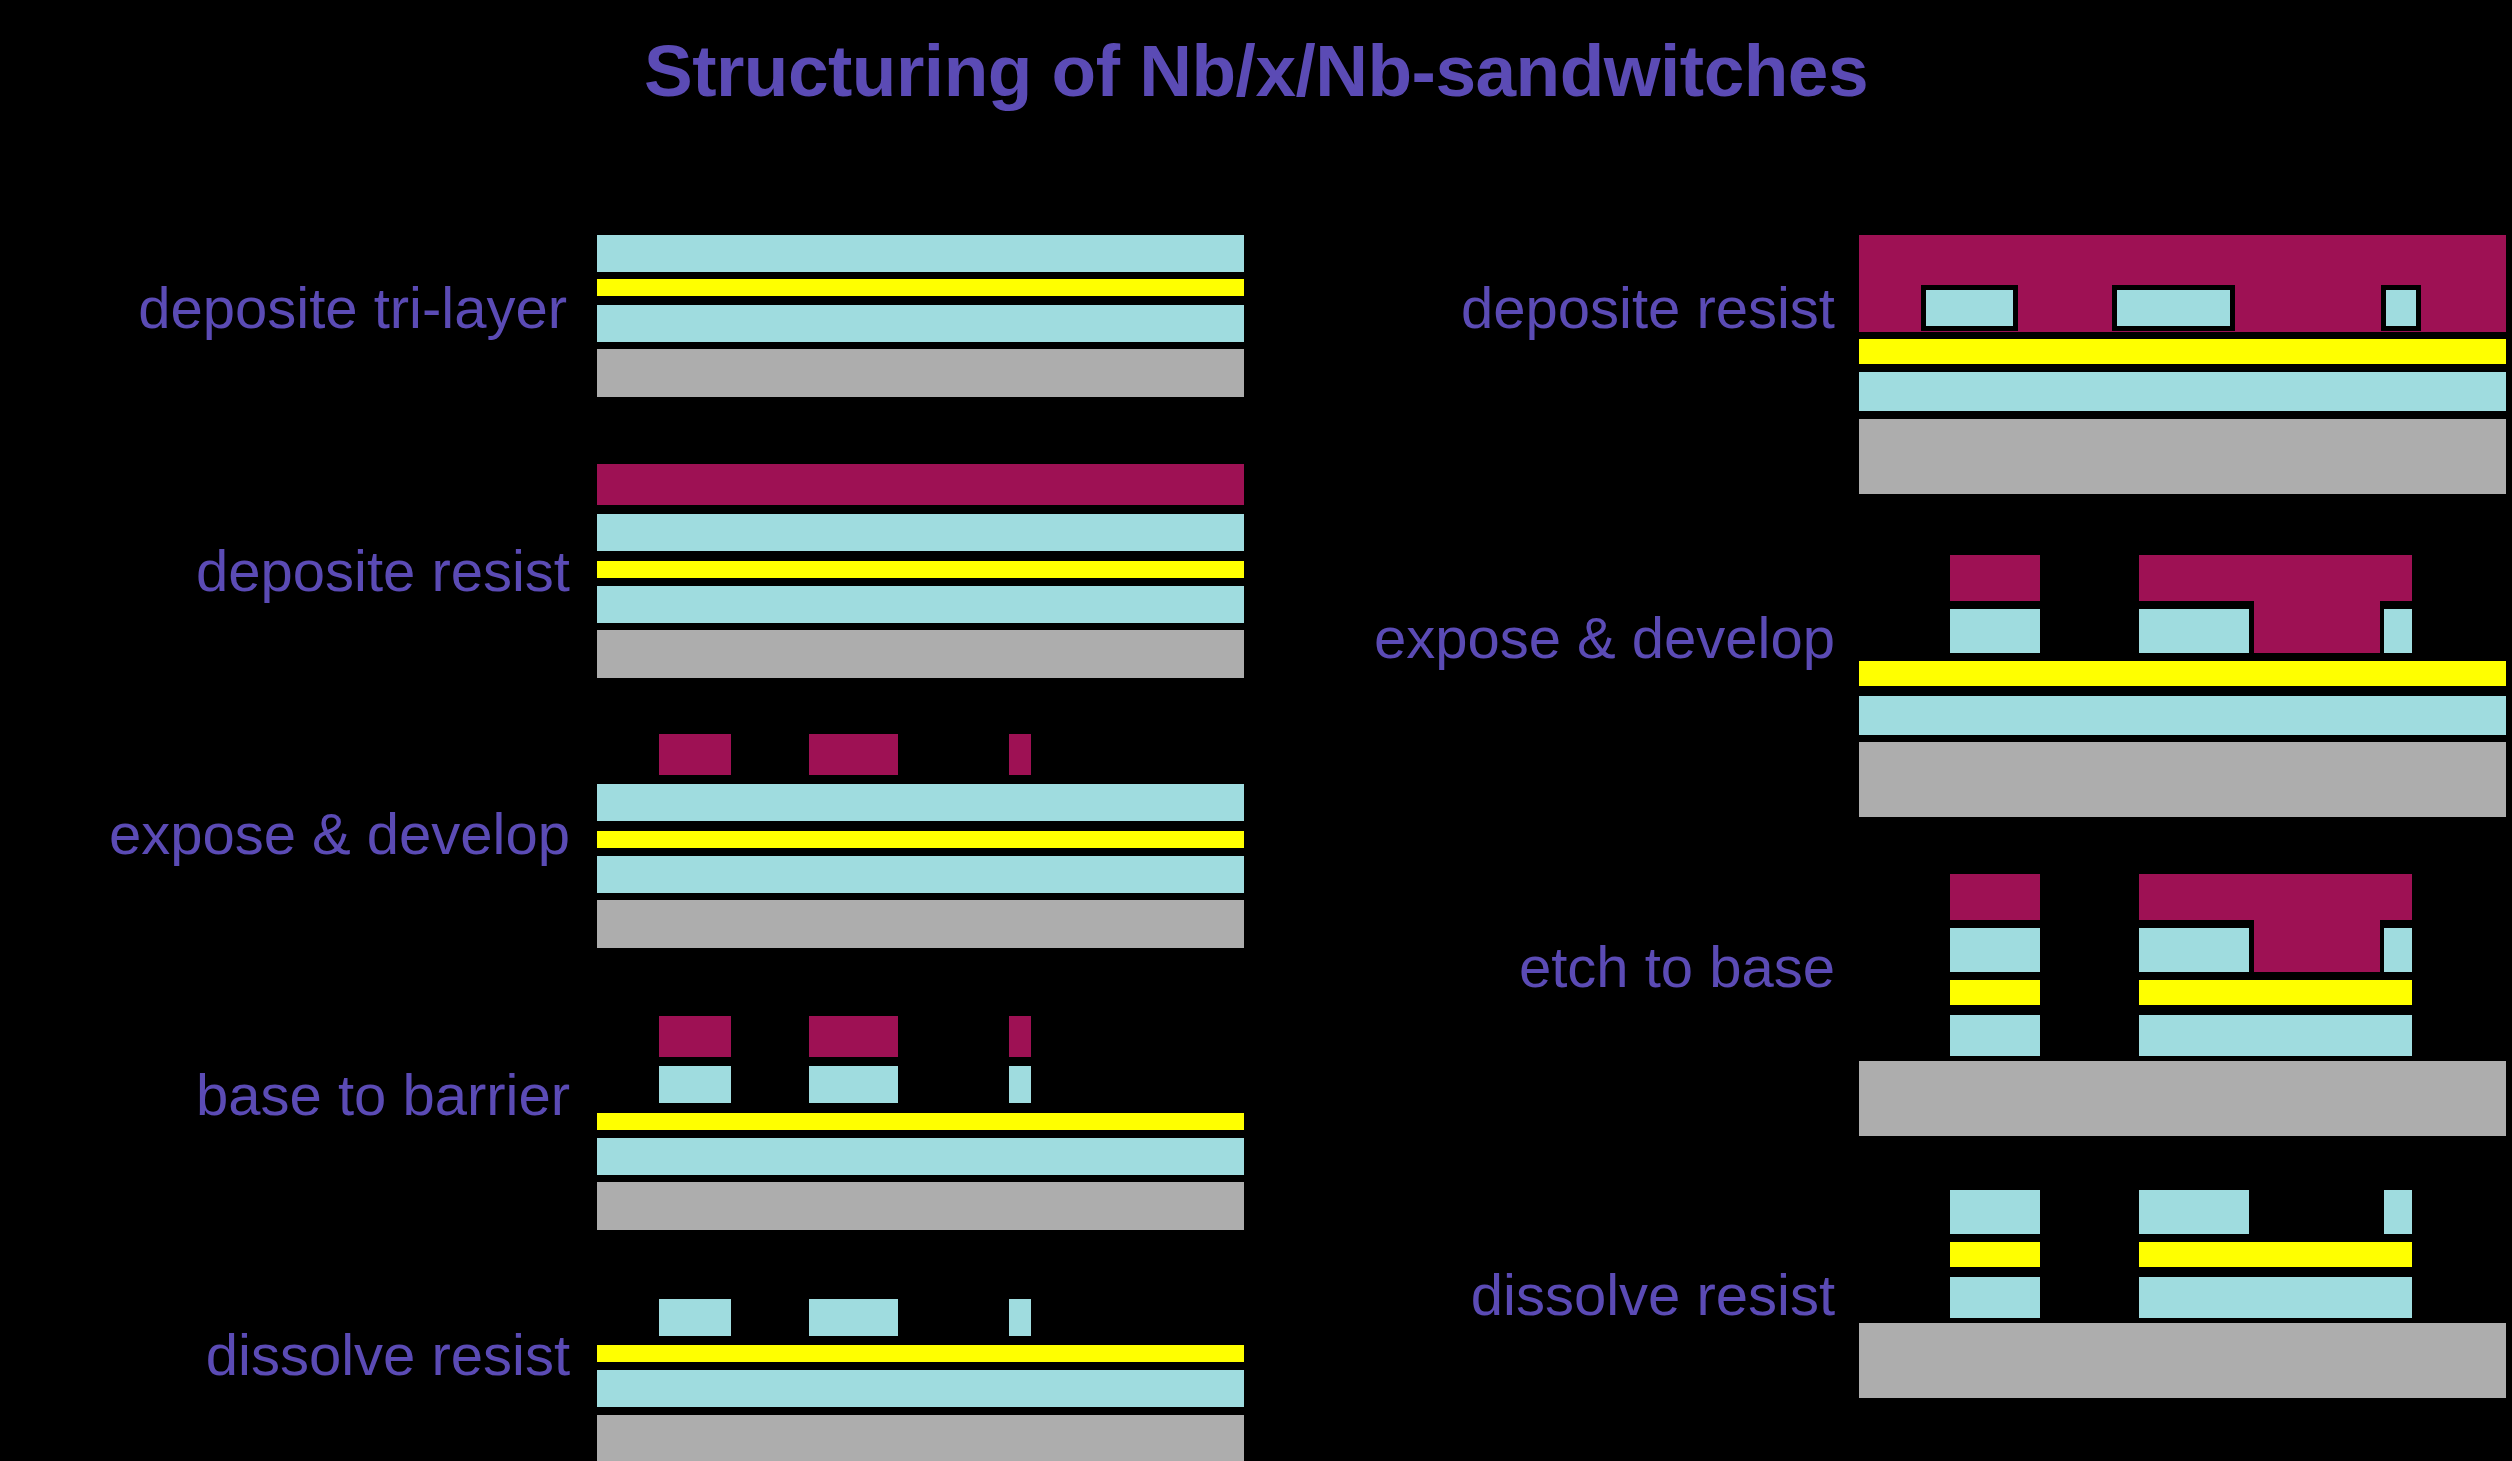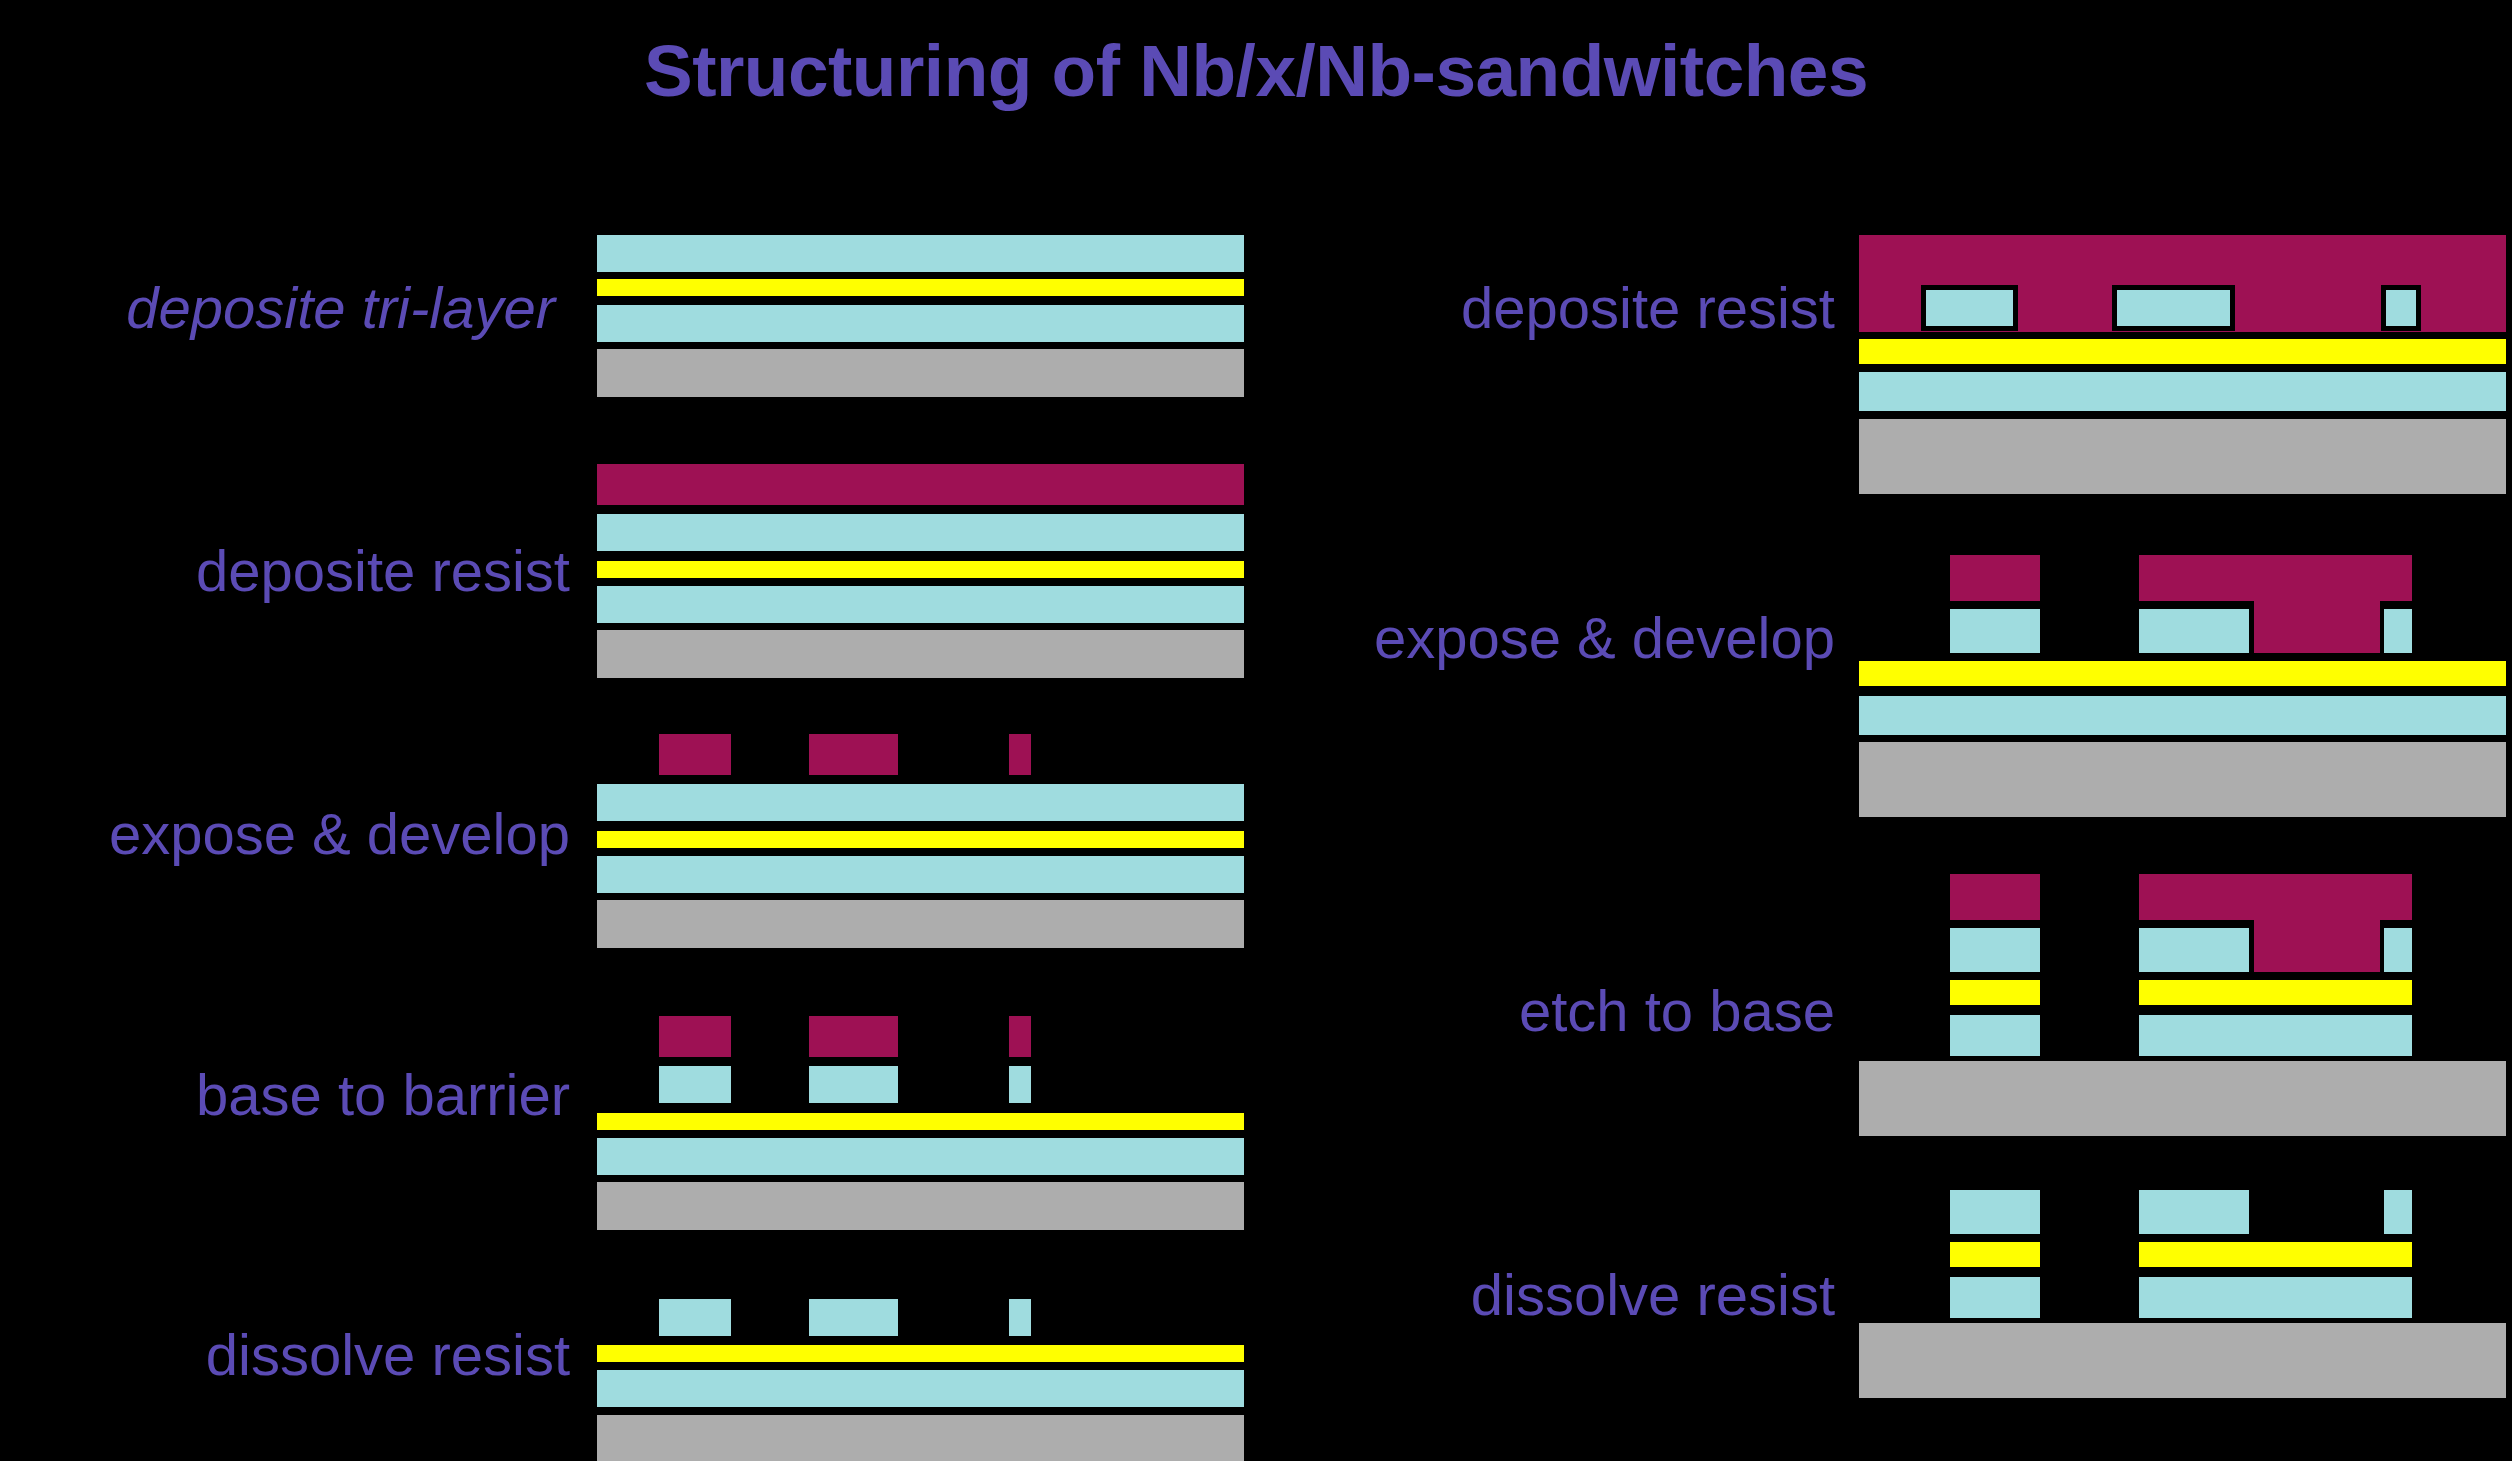--- a/index.html
+++ b/index.html
@@ -25,21 +25,21 @@
   .resist  { background:#9e1154; }
   .sub     { background:#adadad; }
 
   .outlined{ box-sizing:border-box; border:5.8px solid #000; }
 </style>
 </head>
 <body>
 
 <div id="title">Structuring of Nb/x/Nb-sandwitches</div>
 
-<div class="label" style="left:14px;top:307px;width:541px;font-style:italic;">deposite tri-layer</div>
+<div class="label" style="left:26px;top:307px;width:541px;">deposite tri-layer</div>
 <div class="stack" style="left:597px;top:235px;width:647px;height:159px;">
   <div class="piece nb" style="left:0;top:0;width:647px;height:37px;"></div>
   <div class="piece barrier" style="left:0;top:44px;width:647px;height:17.4px;"></div>
   <div class="piece nb" style="left:0;top:70px;width:647px;height:37px;"></div>
   <div class="piece sub" style="left:0;top:114px;width:647px;height:48px;"></div>
 </div>
 
 <div class="label" style="left:29px;top:570px;width:541px;">deposite resist</div>
 <div class="stack" style="left:597px;top:464px;width:647px;height:198px;">
   <div class="piece resist" style="left:0;top:0;width:647px;height:41px;"></div>
@@ -100,21 +100,21 @@
   <div class="piece resist" style="left:280px;top:0;width:273px;height:46px;"></div>
   <div class="piece resist" style="left:395px;top:46px;width:126px;height:52px;"></div>
   <div class="piece nb" style="left:91px;top:54px;width:90px;height:44px;"></div>
   <div class="piece nb" style="left:280px;top:54px;width:110px;height:44px;"></div>
   <div class="piece nb" style="left:525px;top:54px;width:28px;height:44px;"></div>
   <div class="piece barrier" style="left:0;top:106px;width:647px;height:25px;"></div>
   <div class="piece nb" style="left:0;top:141px;width:647px;height:39px;"></div>
   <div class="piece sub" style="left:0;top:187px;width:647px;height:75px;"></div>
 </div>
 
-<div class="label" style="left:1294px;top:966px;width:541px;margin-top:44px;">etch to base</div>
+<div class="label" style="left:1294px;top:966px;width:541px;">etch to base</div>
 <div class="stack" style="left:1859px;top:874px;width:647px;height:222px;">
   <div class="piece resist" style="left:91px;top:0;width:90px;height:46px;"></div>
   <div class="piece resist" style="left:280px;top:0;width:273px;height:46px;"></div>
   <div class="piece resist" style="left:395px;top:46px;width:126px;height:52px;"></div>
   <div class="piece nb" style="left:91px;top:54px;width:90px;height:44px;"></div>
   <div class="piece nb" style="left:280px;top:54px;width:110px;height:44px;"></div>
   <div class="piece nb" style="left:525px;top:54px;width:28px;height:44px;"></div>
   <div class="piece barrier" style="left:91px;top:106px;width:90px;height:25px;"></div>
   <div class="piece barrier" style="left:280px;top:106px;width:273px;height:25px;"></div>
   <div class="piece nb" style="left:91px;top:141px;width:90px;height:41px;"></div>

